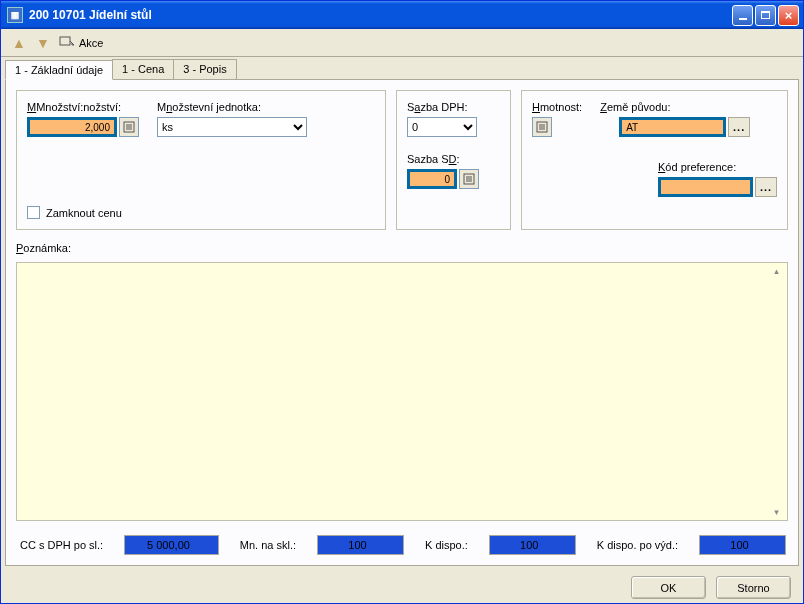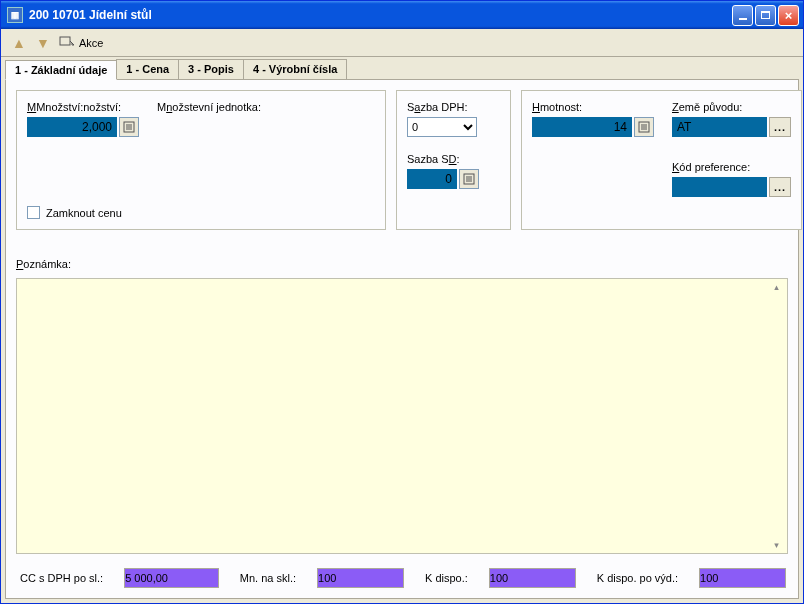--- a/index.html
+++ b/index.html
@@ -42,21 +42,21 @@
     padding: 0 10px; border-bottom:1px solid #aca899;
     background:#ece9d8;
   }
   .toolbar .arrow-up, .toolbar .arrow-down {
     width:16px; height:16px; display:flex; align-items:center; justify-content:center;
     color:#c0a060; font-size:14px;
   }
   .toolbar .akce-icon { width:16px; height:16px; display:inline-block; }
   .toolbar-item { display:flex; align-items:center; gap:4px; }
   .client { flex:1; display:flex; flex-direction:column; padding: 0 4px 4px 4px; }
-  .tabs { display:flex; margin-top:2px;font-weight:bold; }
+  .tabs { display:flex; margin-top:2px; }
   .tab {
     padding: 3px 9px 3px 9px; border:1px solid #aca899; border-bottom:none;
     background:#ece9d8; margin-right:-1px; position:relative;
   }
   .tab.active { background:#fcfcfe; z-index:2; top:1px; border-bottom:1px solid #fcfcfe;}
   .tab-body {
     flex:1; border:1px solid #aca899; background:#fcfcfe; padding:10px;
     display:flex; flex-direction:column; gap:8px;
   }
   .row1 { display:flex; gap:10px; }
@@ -66,55 +66,55 @@
   }
   .g1 { width: 370px; height:140px; display:flex; flex-direction:column;gap:23px;}
   .g2 { width: 115px; height:140px;}
   .g3 { flex:1; height:140px;}
   .field-row { display:flex; gap:18px; }
   .field { display:flex; flex-direction:column; gap:4px; }
   .label { font-size:11px; }
   .underline { text-decoration: underline; }
   .input-wrap { display:flex; align-items:center; gap:2px;}
   input[type=text] {
-    height:20px; border:1px solid #0369a1; padding:0 4px;
-    font-family:inherit; font-size:12px; background:#0369a1;
+    height:20px; border:3px solid #0369a1; padding:0 4px;
+    font-family:inherit; font-size:10px; background:#fdba74;
     text-align:right;
   }
   input.left { text-align:left; }
   select {
     height:20px; border:1px solid #7f9db9; font-family:inherit; font-size:11px;
     background:#fff;
   }
   .icon-btn {
     width:20px; height:20px; border:1px solid #7f9db9; background:#ece9d8;
     display:flex; align-items:center; justify-content:center; font-size:10px;
   }
   .dots-btn {
     width:22px; height:20px; border:1px solid #aca899; background:#ece9d8;
     display:flex; align-items:center; justify-content:center; font-weight:bold;
     letter-spacing:1px;
   }
   .checkbox-row { display:flex; align-items:center; gap:6px; margin-top:auto;}
   .chk { width:13px; height:13px; border:1px solid #7f9db9; background:#fff; }
-  .poznamka-label { margin-top:20px; }
+  .poznamka-label { margin-top:4px; }
   .poznamka {
     border:1px solid #c0c0b0; background:#ffffe0; flex:1; position:relative;
   }
   .poznamka .scroll-hint {
     position:absolute; right:3px; width:15px;
   }
   .poznamka .sc-up { top:3px; font-size:9px; color:#888; text-align:center;}
   .poznamka .sc-dn { bottom:3px; font-size:9px; color:#888; text-align:center;}
   .bottom-row {
     display:flex; align-items:center; gap:19px;
     padding:6px 2px 0 2px;
   }
   .bottom-row .ro {
-    height:20px; border:1px solid #aca899; background:#8b5cf6; text-align:left;
+    height:20px; border:1px solid #aca899; background:#1d4ed8; text-align:center;
     padding:3px 6px 0 0;
   }
   .bottom-row .lbl { white-space:nowrap; padding:0 2px;}
   .button-row {
     display:flex; justify-content:flex-end; gap:10px; padding:10px 8px 0 0;
   }
   .btn {
     min-width:75px; height:23px; border:1px solid #aca899; background:#ece9d8;
     display:flex; align-items:center; justify-content:center; font-family:inherit;
     font-size:11px;
@@ -156,21 +156,20 @@
       </span>
       <span>Akce</span>
     </div>
   </div>
 
   <div class="client">
     <div class="tabs">
       <div class="tab active">1 - Základní údaje</div>
       <div class="tab">1 - Cena</div>
       <div class="tab">3 - Popis</div>
-      <div class="tab">4 - Výrobní čísla</div>
     </div>
 
     <div class="tab-body">
       <div class="row1">
 
         <div class="group g1">
           <div class="field-row">
             <div class="field">
               <span class="label"><span class="underline">M</span><span>Množství:</span>nožství:</span>
               <div class="input-wrap">
@@ -180,20 +179,23 @@
                       <rect x="1" y="1" width="10" height="10" fill="none" stroke="#555"></rect>
                       <line x1="3" y1="4" x2="9" y2="4" stroke="#555"></line>
                       <line x1="3" y1="6" x2="9" y2="6" stroke="#555"></line>
                       <line x1="3" y1="8" x2="9" y2="8" stroke="#555"></line>
                     </svg>
                 </div>
               </div>
             </div>
             <div class="field">
               <span class="label">M<span class="underline">n</span>ožstevní jednotka:</span>
+              <select style="width:150px">
+                <option>ks</option>
+              </select>
             </div>
           </div>
           <div class="checkbox-row">
             <div class="chk"></div>
             <span>Zamknout cenu</span>
           </div>
         </div>
 
         <div class="group g2">
           <div class="field">
@@ -216,35 +218,34 @@
               </div>
             </div>
           </div>
         </div>
 
         <div class="group g3">
           <div class="field-row">
             <div class="field">
               <span class="label"><span class="underline">H</span>motnost:</span>
               <div class="input-wrap">
-                <input type="text" style="width: 100px;" value="14">
                 <div class="icon-btn">
                   <svg width="12" height="12">
                       <rect x="1" y="1" width="10" height="10" fill="none" stroke="#555"></rect>
                       <line x1="3" y1="4" x2="9" y2="4" stroke="#555"></line>
                       <line x1="3" y1="6" x2="9" y2="6" stroke="#555"></line>
                       <line x1="3" y1="8" x2="9" y2="8" stroke="#555"></line>
                     </svg>
                 </div>
               </div>
             </div>
             <div class="field">
               <span class="label"><span class="underline">Z</span>emě původu:</span>
               <div class="input-wrap">
-                <input type="text" class="left" style="width: 95px;" value="AT">
+                <input type="text" class="left" style="width: 107px; margin-left: 19px;" value="AT">
                 <div class="dots-btn">...</div>
               </div>
             </div>
           </div>
           <div class="field-row" style="margin-top:24px; justify-content:flex-end;">
             <div class="field">
               <span class="label"><span class="underline">K</span>ód preference:</span>
               <div class="input-wrap">
                 <input type="text" class="left" style="width: 95px;" value="">
                 <div class="dots-btn">...</div>
@@ -265,14 +266,18 @@
         <div class="ro" style="width:120px">5 000,00</div>
         <span class="lbl">Mn. na skl.:</span>
         <div class="ro" style="width:110px">100</div>
         <span class="lbl">K dispo.:</span>
         <div class="ro" style="width:110px">100</div>
         <span class="lbl">K dispo. po výd.:</span>
         <div class="ro" style="width:110px">100</div>
       </div>
     </div>
 
+    <div class="button-row">
+      <button class="btn">OK</button>
+      <button class="btn">Storno</button>
+    </div>
   </div>
 </div>
 
 </body></html>

